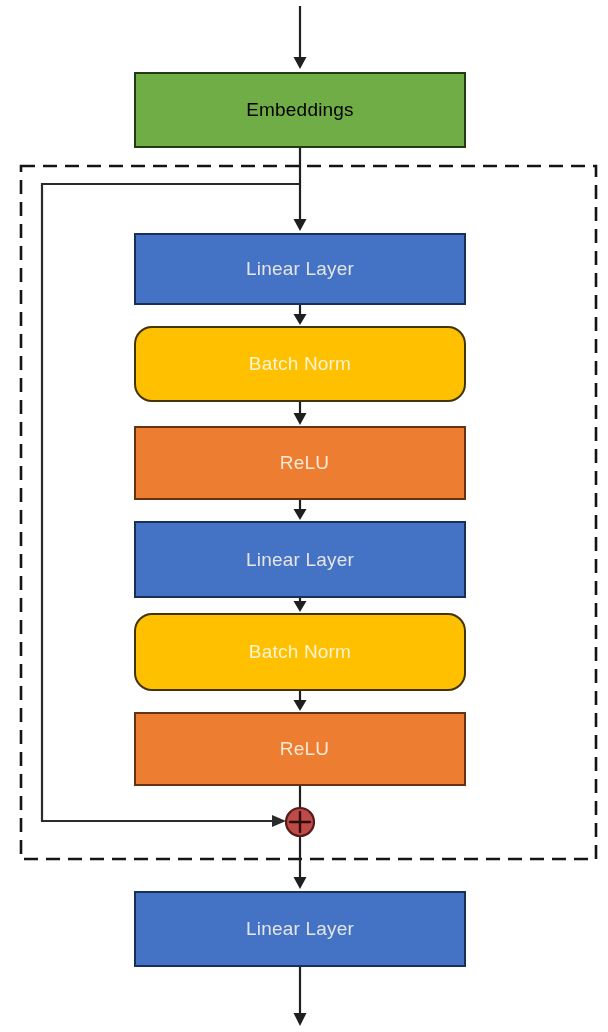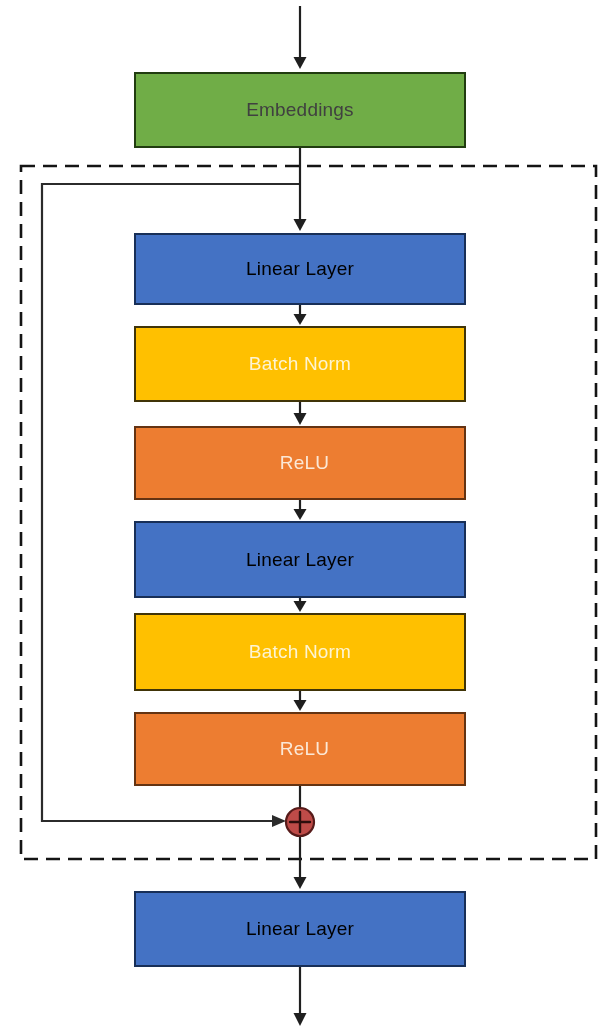--- a/index.html
+++ b/index.html
@@ -16,23 +16,23 @@
   .sum-circle{stroke:#571b1a;stroke-width:2.2;}
   .plus{stroke:#2e0e0d;stroke-width:2.4;stroke-linecap:round;fill:none;}
   .node{
     position:absolute;
     display:flex;align-items:center;justify-content:center;
     box-sizing:border-box;
     border:2px solid #222;
     font-size:19px;
     letter-spacing:0.2px;
   }
-  .node-green{border-color:#213c10;color:#404040;}
-  .node-blue{border-color:#182f57;color:#000000;}
-  .node-yellow{border-color:#403408;color:#fdf4d3;}
+  .node-green{border-color:#213c10;color:#000000;}
+  .node-blue{border-color:#182f57;color:#e5e5e5;}
+  .node-yellow{border-color:#403408;color:#fdf4d3;border-radius:18px;}
   .node-orange{border-color:#643312;color:#fbe8d6;padding-left:9px;}
 </style>
 </head>
 <body>
 
 <div class="canvas" style="background-color: rgb(255, 255, 255);">
 
   <svg class="wires" width="608" height="1032" viewBox="0 0 608 1032">
 
     <rect class="dashed-rect" x="21" y="166" width="575" height="693" style="stroke: rgb(20, 20, 20);"></rect>

